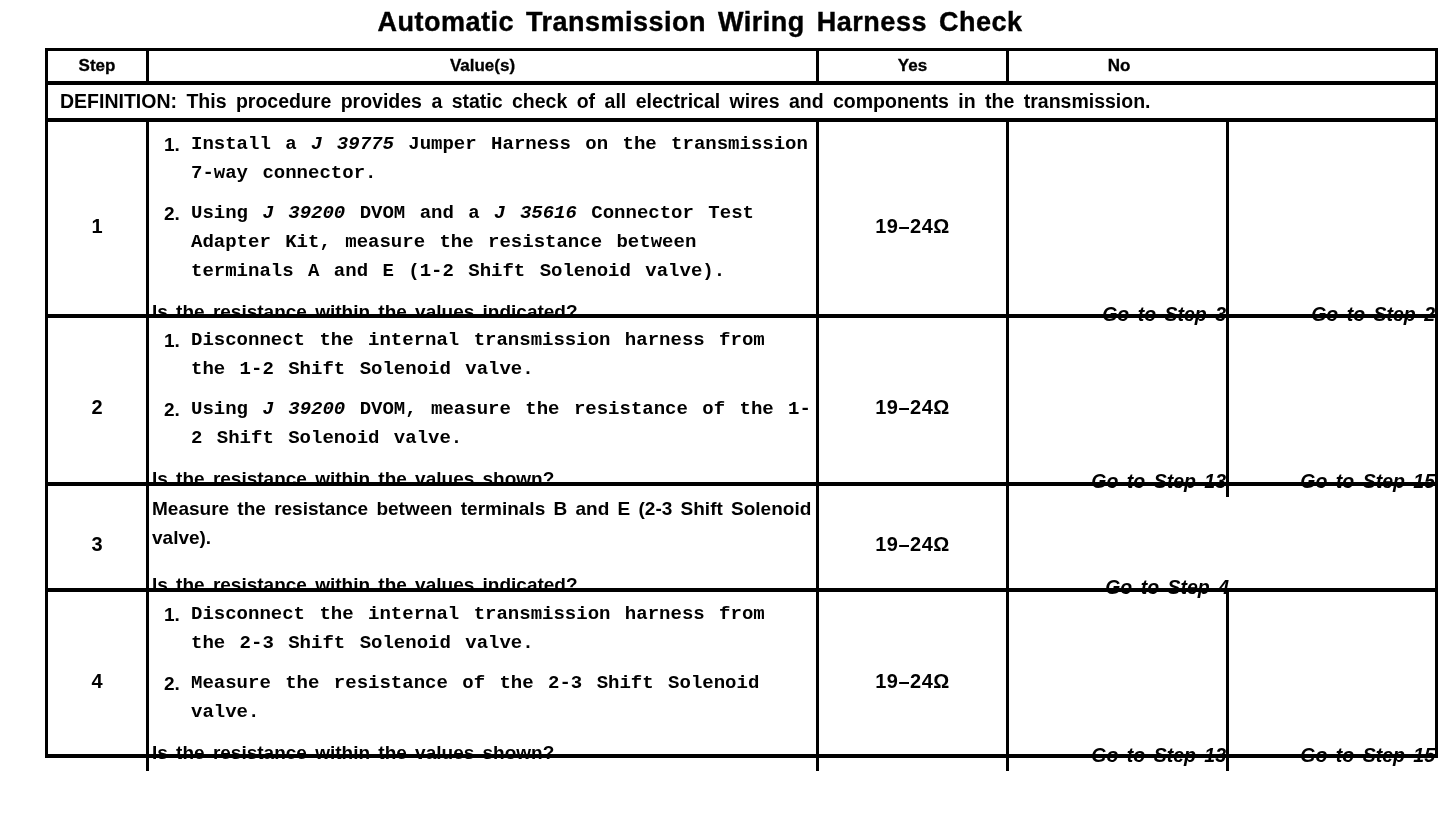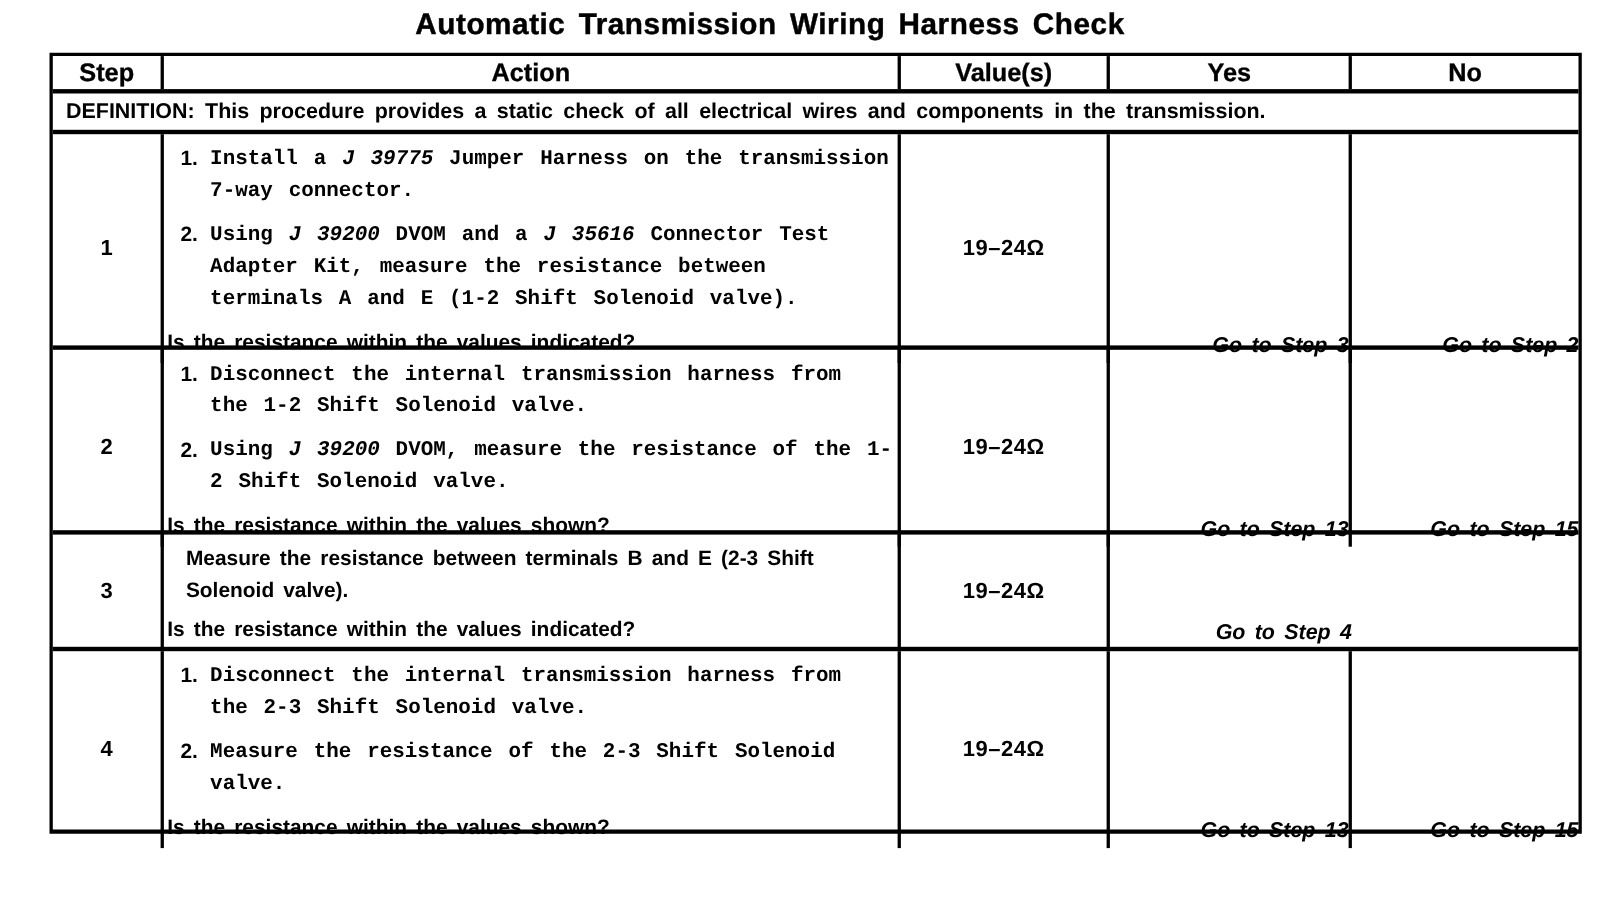--- a/index.html
+++ b/index.html
@@ -42,21 +42,21 @@
     display: flex;
     flex-direction: column;
   }
   .cell:last-child { border-right: none; }
 
   
   .header-row { height: 34px; border-bottom: 4px solid #000; }
   .header-row .cell {
     align-items: center;
     justify-content: center;
-    font-size: 23px;
+    font-size: 17px;
     font-weight: bold;
     word-spacing: 2px;
     -webkit-text-stroke: 0.3px #000;
   }
 
   
   .definition-row {
     height: 37px;
     border-bottom: 4px solid #000;
     display: flex;
@@ -87,21 +87,21 @@
   .action-cell {
     font-size: 19px;
     font-weight: bold;
     word-spacing: 3px;
     line-height: 29px;
     padding: 8px 4px 4px 0;
   }
   .item { display: flex; margin-bottom: 11px; }
   .item-num { width: 27px; margin-left: 15px; flex-shrink: 0; }
   .item-text { flex: 1; font-family: Liberation Mono, monospace; }
-  .para { padding-left: 20px; margin-bottom: 6px; }
+  .para { padding-left: 3px; margin-bottom: 18px; }
   .tool { font-style: italic; }
   .question {
     margin-top: auto;
     padding-left: 3px;
     white-space: nowrap;
   }
 
   .value-cell {
     align-items: center;
     justify-content: center;
@@ -127,21 +127,20 @@
 <body>
 
 <div class="page">
 
   <div class="doc-title">Automatic Transmission Wiring Harness Check</div>
 
   <div class="proc-table">
 
     <div class="grid-row header-row">
       <div class="cell">Step</div>
-      <div class="cell">Action</div>
       <div class="cell">Value(s)</div>
       <div class="cell">Yes</div>
       <div class="cell">No</div>
     </div>
 
     <div class="definition-row">DEFINITION: This procedure provides a static check of all electrical wires and components in the transmission.</div>
 
     <div class="table-body">
   <div class="grid-row step-row">
     <div class="cell step-cell">

